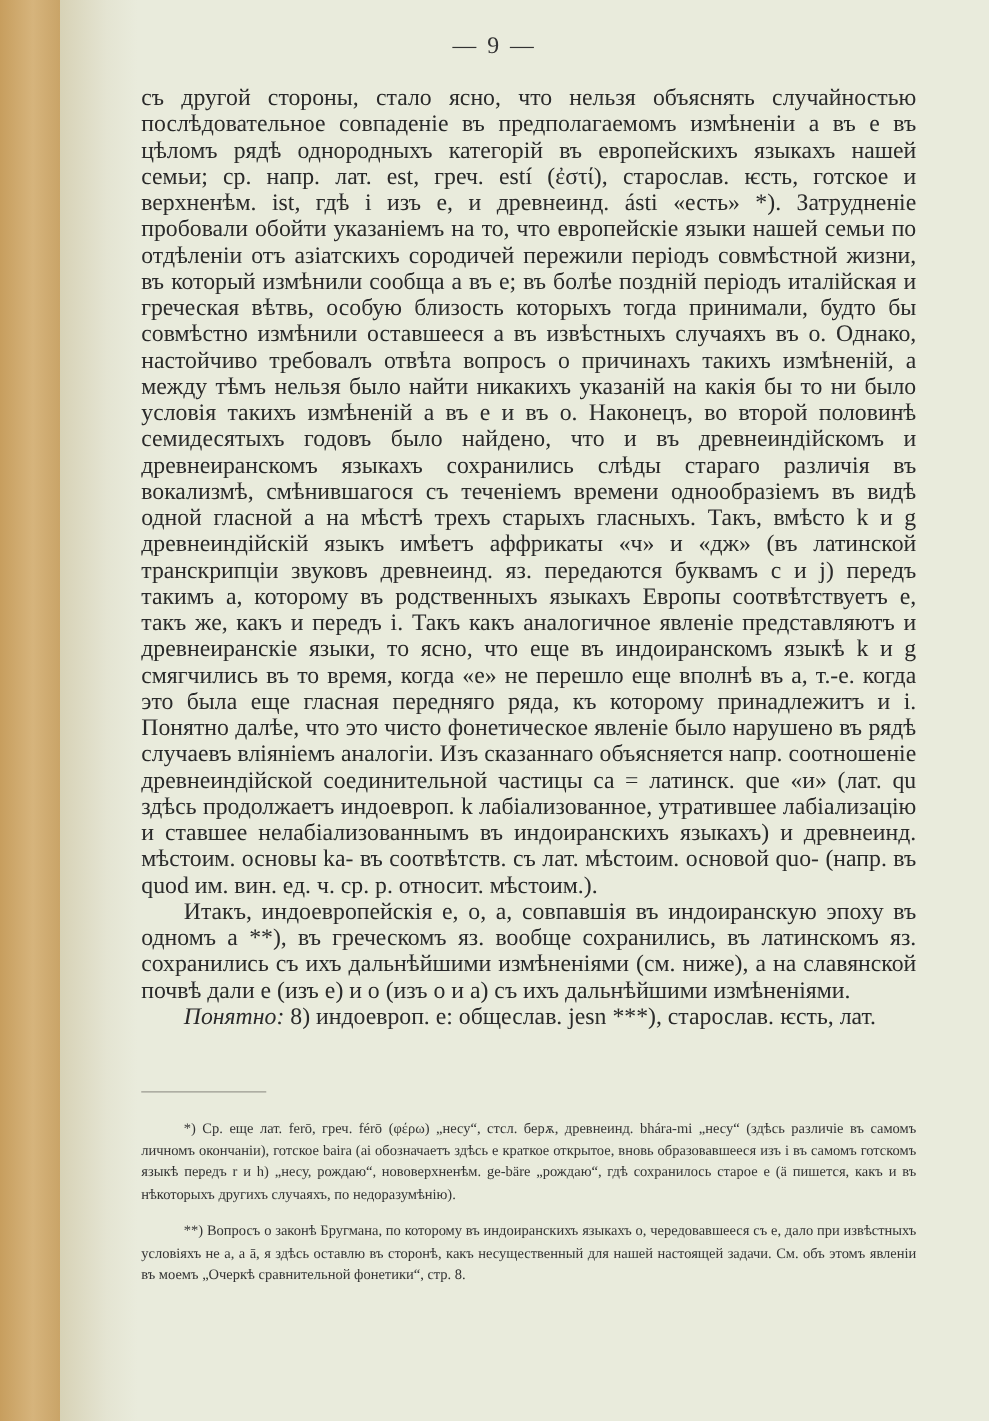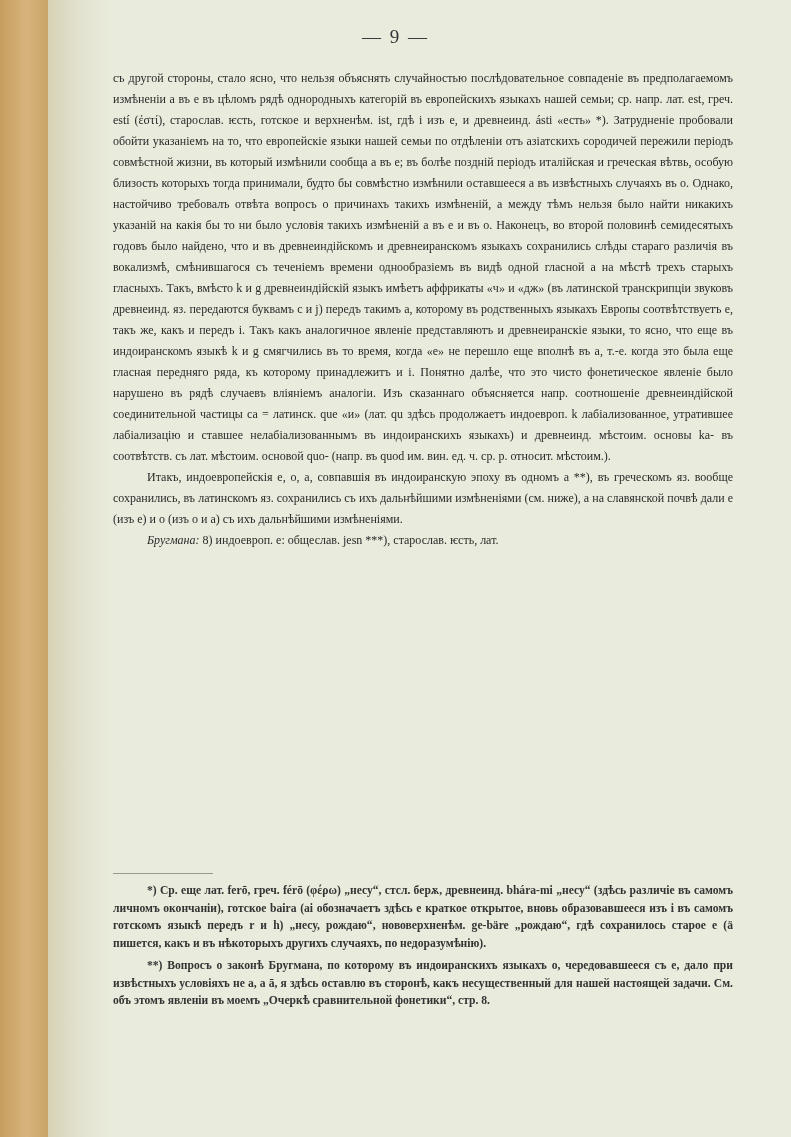--- a/index.html
+++ b/index.html
@@ -19,49 +19,49 @@
   }
   .page {
     position:absolute; left:0; top:0; width:791px; height:1137px;
   }
   .page-number {
     position:absolute; top:26px; left:0; width:791px; text-align:center;
     font-size:19px; letter-spacing:2px; color:#333;
   }
   .body-text {
     position:absolute; left:113px; top:68px; width:620px;
-    font-size:12px; line-height:21px; text-align:justify;
+    font-size:19px; line-height:21px; text-align:justify;
     font-family:"Liberation Serif","DejaVu Serif",serif;
   }
   .body-text p { margin:0; }
   .body-text p.indent { text-indent:34px; }
   .body-text .ital { font-style:italic; }
   .rule {
     position:absolute; left:113px; top:873px; width:100px; height:0;
     border-top:1px solid #9a9a90;
   }
   .footnotes {
     position:absolute; left:113px; top:882px; width:620px;
     font-size:11.6px; line-height:17.5px; text-align:justify; color:#333;
   }
-  .footnotes p { margin:0 0 5px 0; text-indent:34px;font-weight:bold; }
+  .footnotes p { margin:12px 0 5px 0; text-indent:34px; }
 </style>
 </head>
 <body>
 
 <div class="left-edge"></div>
 <div class="left-shadow"></div>
 
 <div class="page">
   <div class="page-number">— 9 —</div>
 
   <div class="body-text">
     <p>съ другой стороны, стало ясно, что нельзя объяснять случайностью послѣдовательное совпаденіе въ предполагаемомъ измѣненіи а въ е въ цѣломъ рядѣ однородныхъ категорій въ европейскихъ языкахъ нашей семьи; ср. напр. лат. est, греч. estí (ἐστί), старослав. ѥсть, готское и верхненѣм. ist, гдѣ і изъ е, и древнеинд. ásti «есть» *). Затрудненіе пробовали обойти указаніемъ на то, что европейскіе языки нашей семьи по отдѣленіи отъ азіатскихъ сородичей пережили періодъ совмѣстной жизни, въ который измѣнили сообща а въ е; въ болѣе поздній періодъ италійская и греческая вѣтвь, особую близость которыхъ тогда принимали, будто бы совмѣстно измѣнили оставшееся а въ извѣстныхъ случаяхъ въ о. Однако, настойчиво требовалъ отвѣта вопросъ о причинахъ такихъ измѣненій, а между тѣмъ нельзя было найти никакихъ указаній на какія бы то ни было условія такихъ измѣненій а въ е и въ о. Наконецъ, во второй половинѣ семидесятыхъ годовъ было найдено, что и въ древнеиндійскомъ и древнеиранскомъ языкахъ сохранились слѣды стараго различія въ вокализмѣ, смѣнившагося съ теченіемъ времени однообразіемъ въ видѣ одной гласной а на мѣстѣ трехъ старыхъ гласныхъ. Такъ, вмѣсто k и g древнеиндійскій языкъ имѣетъ аффрикаты «ч» и «дж» (въ латинской транскрипціи звуковъ древнеинд. яз. передаются буквамъ c и j) передъ такимъ а, которому въ родственныхъ языкахъ Европы соотвѣтствуетъ е, такъ же, какъ и передъ і. Такъ какъ аналогичное явленіе представляютъ и древнеиранскіе языки, то ясно, что еще въ индоиранскомъ языкѣ k и g смягчились въ то время, когда «е» не перешло еще вполнѣ въ а, т.-е. когда это была еще гласная передняго ряда, къ которому принадлежитъ и і. Понятно далѣе, что это чисто фонетическое явленіе было нарушено въ рядѣ случаевъ вліяніемъ аналогіи. Изъ сказаннаго объясняется напр. соотношеніе древнеиндійской соединительной частицы ca = латинск. que «и» (лат. qu здѣсь продолжаетъ индоевроп. k лабіализованное, утратившее лабіализацію и ставшее нелабіализованнымъ въ индоиранскихъ языкахъ) и древнеинд. мѣстоим. основы ka- въ соотвѣтств. съ лат. мѣстоим. основой quo- (напр. въ quod им. вин. ед. ч. ср. р. относит. мѣстоим.).</p>
     <p class="indent">Итакъ, индоевропейскія е, о, а, совпавшія въ индоиранскую эпоху въ одномъ а **), въ греческомъ яз. вообще сохранились, въ латинскомъ яз. сохранились съ ихъ дальнѣйшими измѣненіями (см. ниже), а на славянской почвѣ дали е (изъ е) и о (изъ о и а) съ ихъ дальнѣйшими измѣненіями.</p>
-    <p class="indent"><span class="ital">Бругмана:</span><span> 8) индоевроп. е: общеслав. jesn ***), старослав. ѥсть, лат.</span></p>
+    <p class="indent"><span class="ital">Понятно:</span><span> 8) индоевроп. е: общеслав. jesn ***), старослав. ѥсть, лат.</span></p>
   </div>
 
   <div class="rule"></div>
 
   <div class="footnotes">
     <p><span>*)</span> <span>Ср. еще лат. ferō, греч. férō (φέρω) „несу“, стсл. берѫ, древнеинд. bhára-mi „несу“ (здѣсь различіе въ самомъ личномъ окончаніи), готское baira (ai обозначаетъ здѣсь е краткое открытое, вновь образовавшееся изъ і въ самомъ готскомъ языкѣ передъ r и h) „несу, рождаю“, нововерхненѣм. ge-bäre „рождаю“, гдѣ сохранилось старое е (ä пишется, какъ и въ нѣкоторыхъ другихъ случаяхъ, по недоразумѣнію).</span></p>
     <p><span>**)</span> <span>Вопросъ о законѣ Бругмана, по которому въ индоиранскихъ языкахъ о, чередовавшееся съ е, дало при извѣстныхъ условіяхъ не а, а ā, я здѣсь оставлю въ сторонѣ, какъ несущественный для нашей настоящей задачи. См. объ этомъ явленіи въ моемъ „Очеркѣ сравнительной фонетики“, стр. 8.</span></p>
   </div>
 </div>
 

